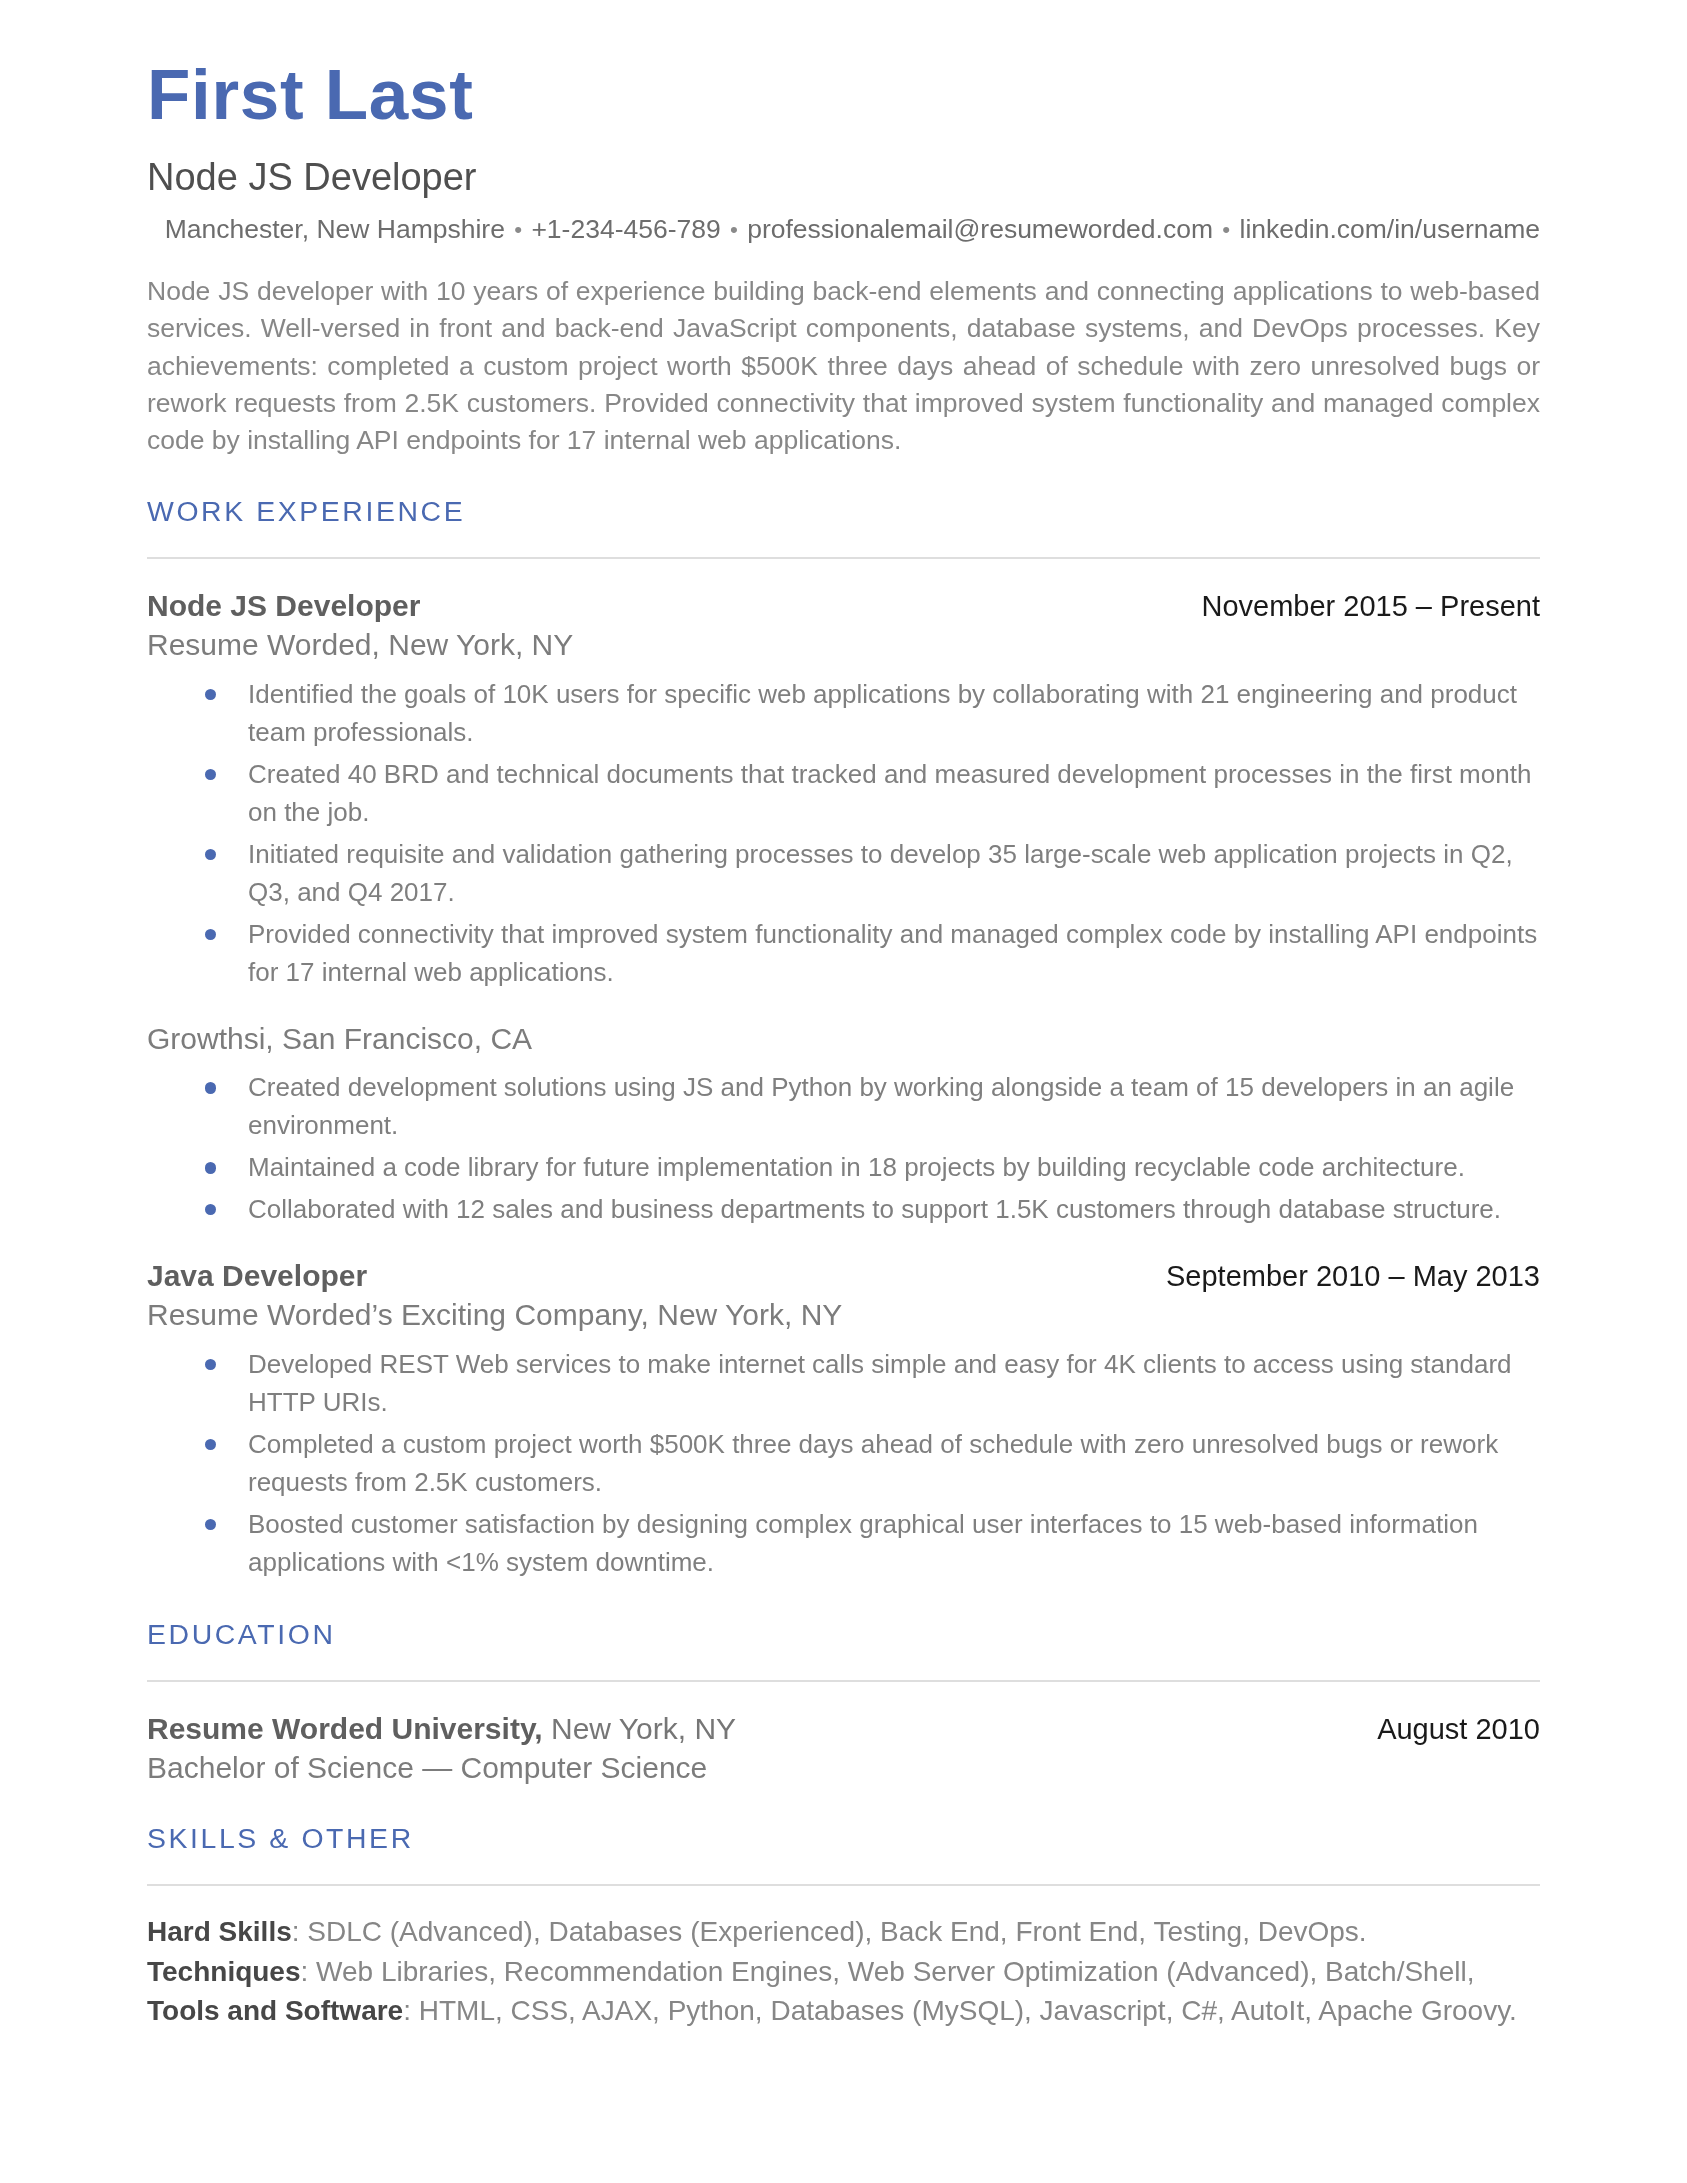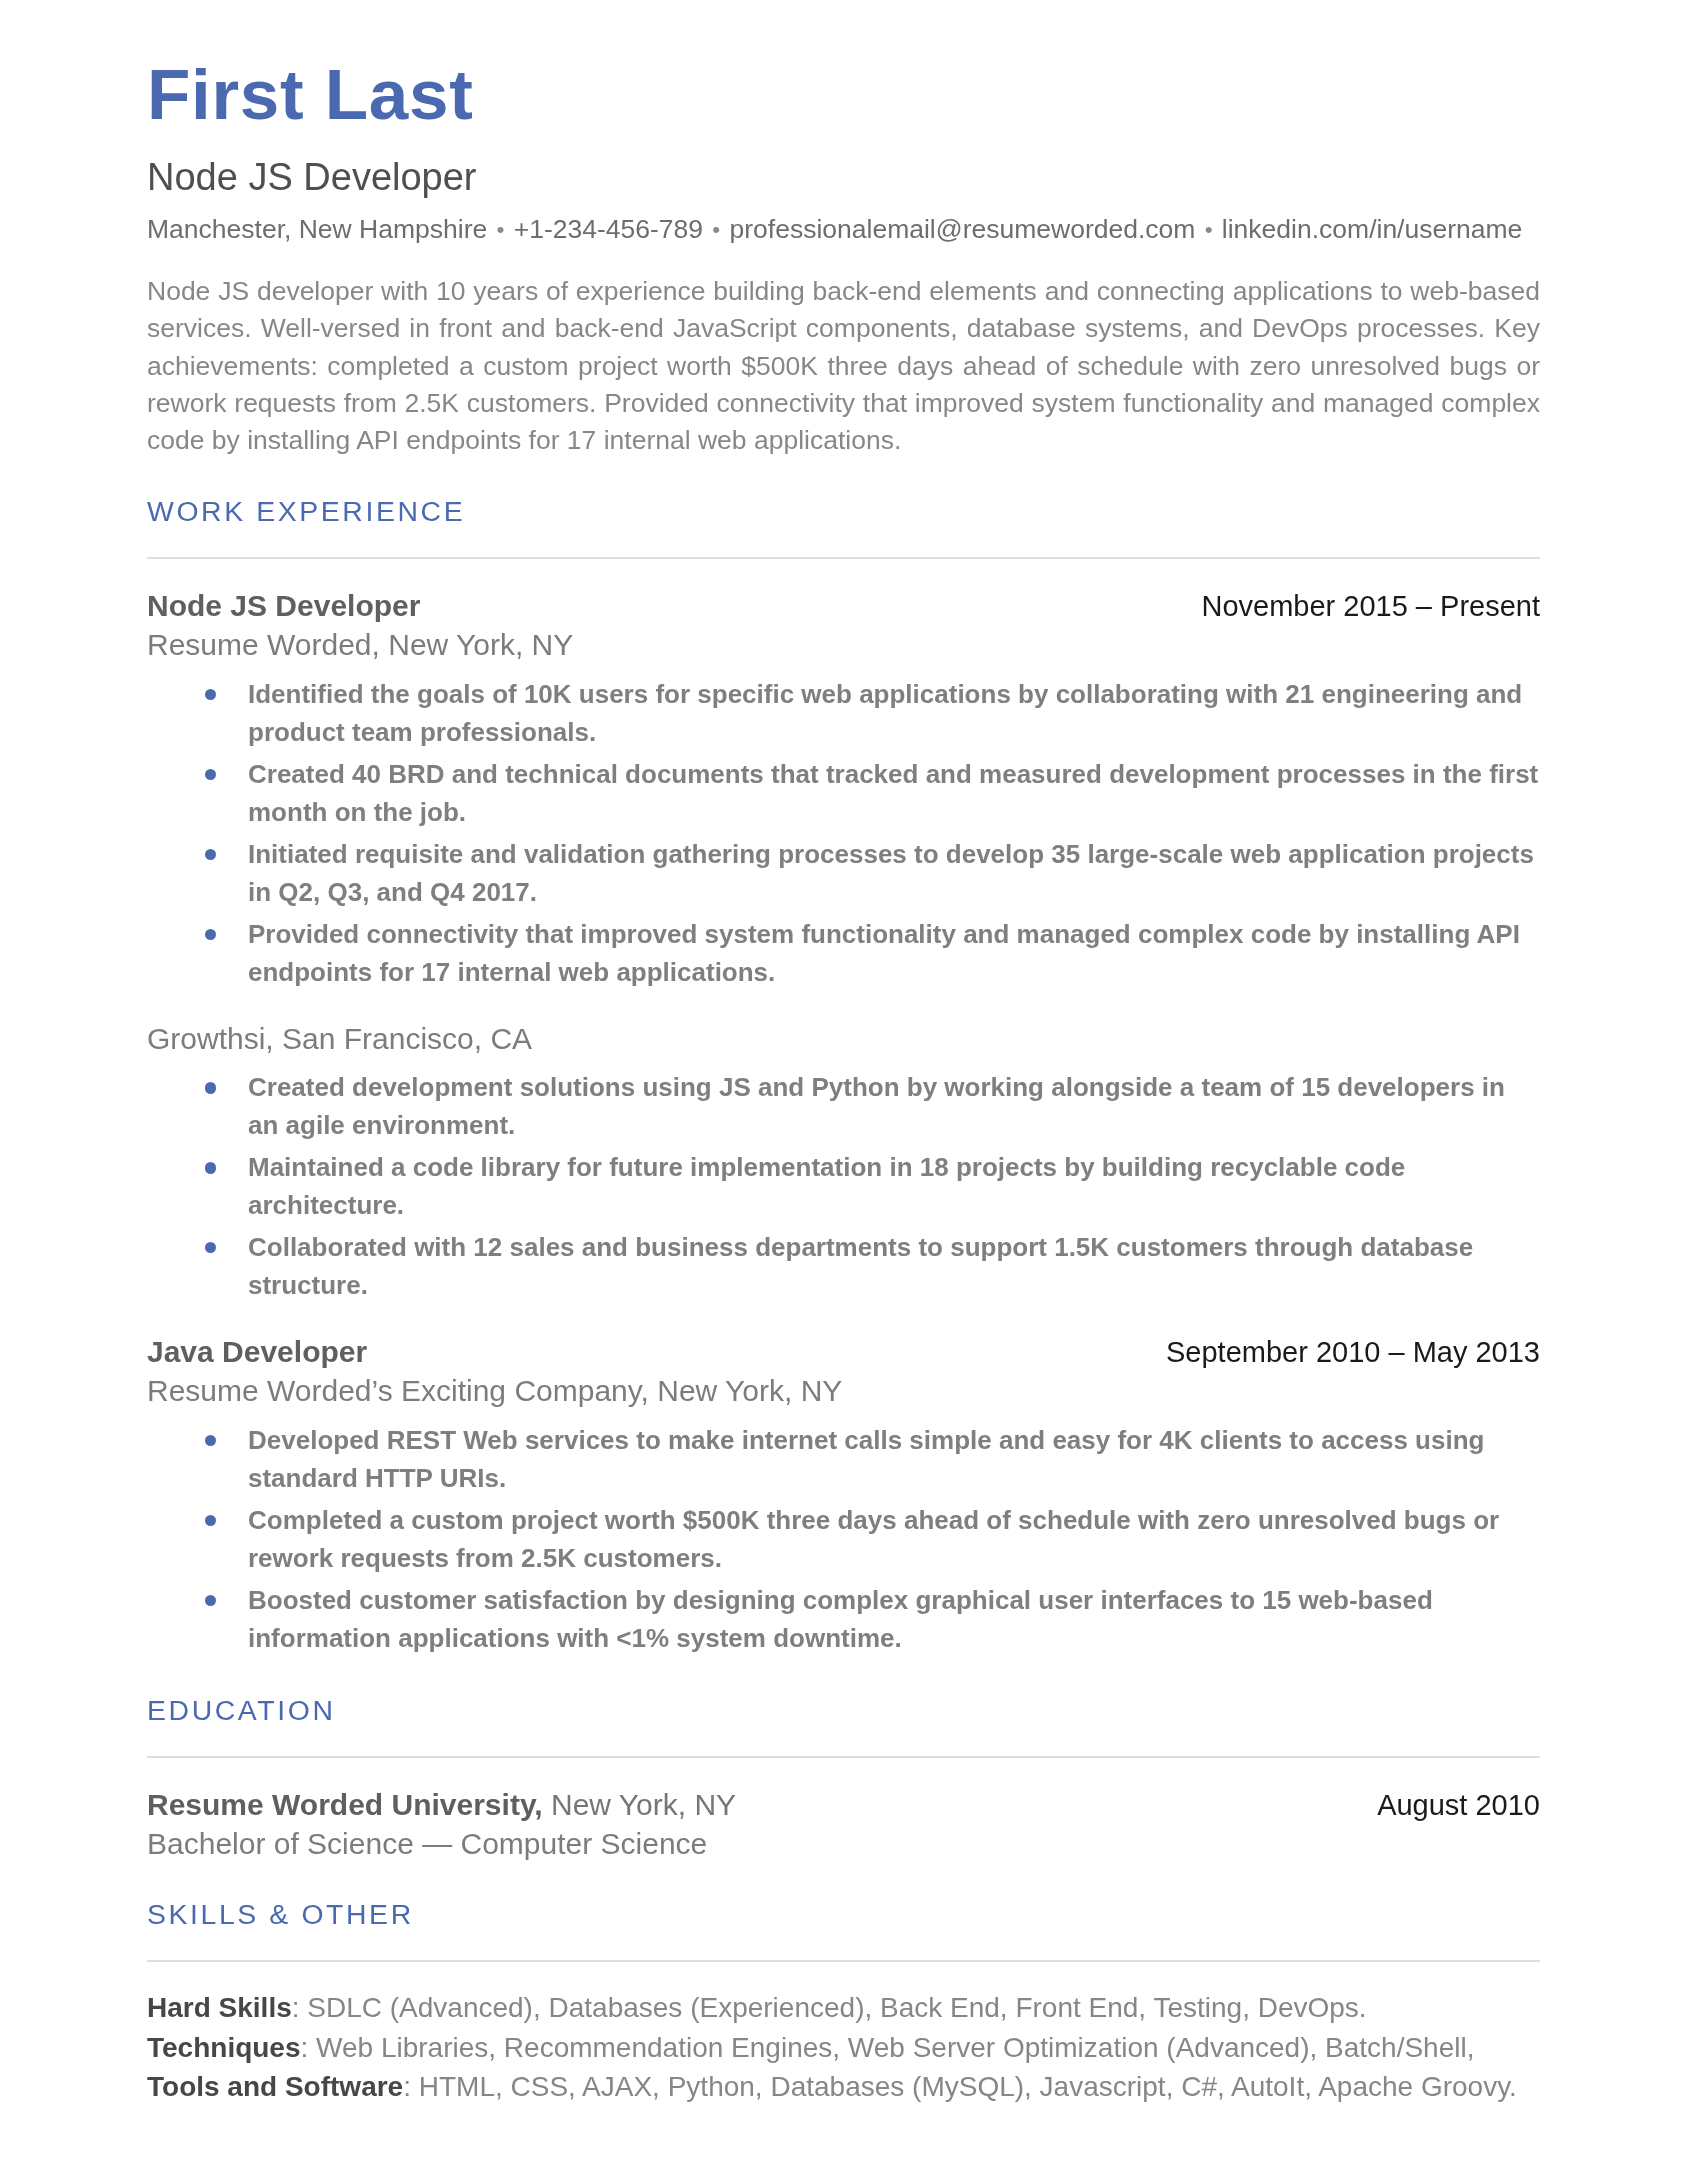--- a/index.html
+++ b/index.html
@@ -3,36 +3,36 @@
 <meta charset="utf-8">
 <style>
   :root { --accent:#4a69b1; }
   * { margin:0; padding:0; box-sizing:border-box; }
   html,body { width:1687px; height:2183px; background:#ffffff; overflow:hidden; }
   body { font-family:"Liberation Sans", sans-serif; color:#7f7f7f; }
   .page { width:1687px; height:1681px; padding:58px 147px 0 147px; background:#fff; }
 
   .name { font-size:71px; font-weight:700; color:var(--accent); line-height:1.05; letter-spacing:0.7px; }
   .person-title { margin-top:24px; font-size:38px; color:#4f4f4f; line-height:1.1; }
-  .contact { margin-top:16px; font-size:26.5px; color:#6d6d6d; }
+  .contact { margin-top:16px; font-size:26.5px; color:#6d6d6d;text-align:right; }
   .contact .sep { color:#8a8a8a; padding:0 9.3px; font-size:22.5px; vertical-align:1.3px; }
 
   .summary { margin-top:28px; font-size:26.5px; line-height:1.40; color:#878787; text-align:justify; }
 
   .sec-heading { margin-top:37px; font-size:28.4px; font-weight:400; color:var(--accent); letter-spacing:2.6px; line-height:1.1; }
   .rule { border:none; height:2px; background:#dedede; margin-top:30px; }
 
   .job { margin-top:29px; }
   .row { display:flex; justify-content:space-between; align-items:baseline; }
   .job-title { font-size:30px; font-weight:700; color:#5f5f5f; line-height:1.18; }
   .job-dates { font-size:29px; color:#1a1a1a; white-space:nowrap; line-height:1.18; }
   .company { margin-top:4px; font-size:30px; color:#7c7c7c; line-height:1.18; }
 
   ul.bullets { margin-top:13.2px; list-style:none; }
-  ul.bullets li { position:relative; padding-left:101px; font-size:26px; line-height:1.46; color:#7f7f7f; margin-bottom:4px; text-align:left;font-weight:bold; }
+  ul.bullets li { position:relative; padding-left:101px; font-size:26px; line-height:1.46; color:#7f7f7f; margin-bottom:4px; text-align:left; }
   ul.bullets li::before { content:""; position:absolute; left:58px; top:13.2px; width:11.2px; height:11.2px; border-radius:50%; background:var(--accent); }
 
   .edu-row { margin-top:29px; }
   .school { font-size:30px; line-height:1.18; color:#767676; }
   .school .school-bold { font-weight:700; color:#5f5f5f; }
   .degree { margin-top:4px; font-size:30px; color:#7c7c7c; line-height:1.18; }
 
   .skills-block { margin-top:26.5px; }
   .skill-row { font-size:28px; line-height:1.40; color:#868686; }
   .skill-row .skill-label { font-weight:700; color:#474747; }

